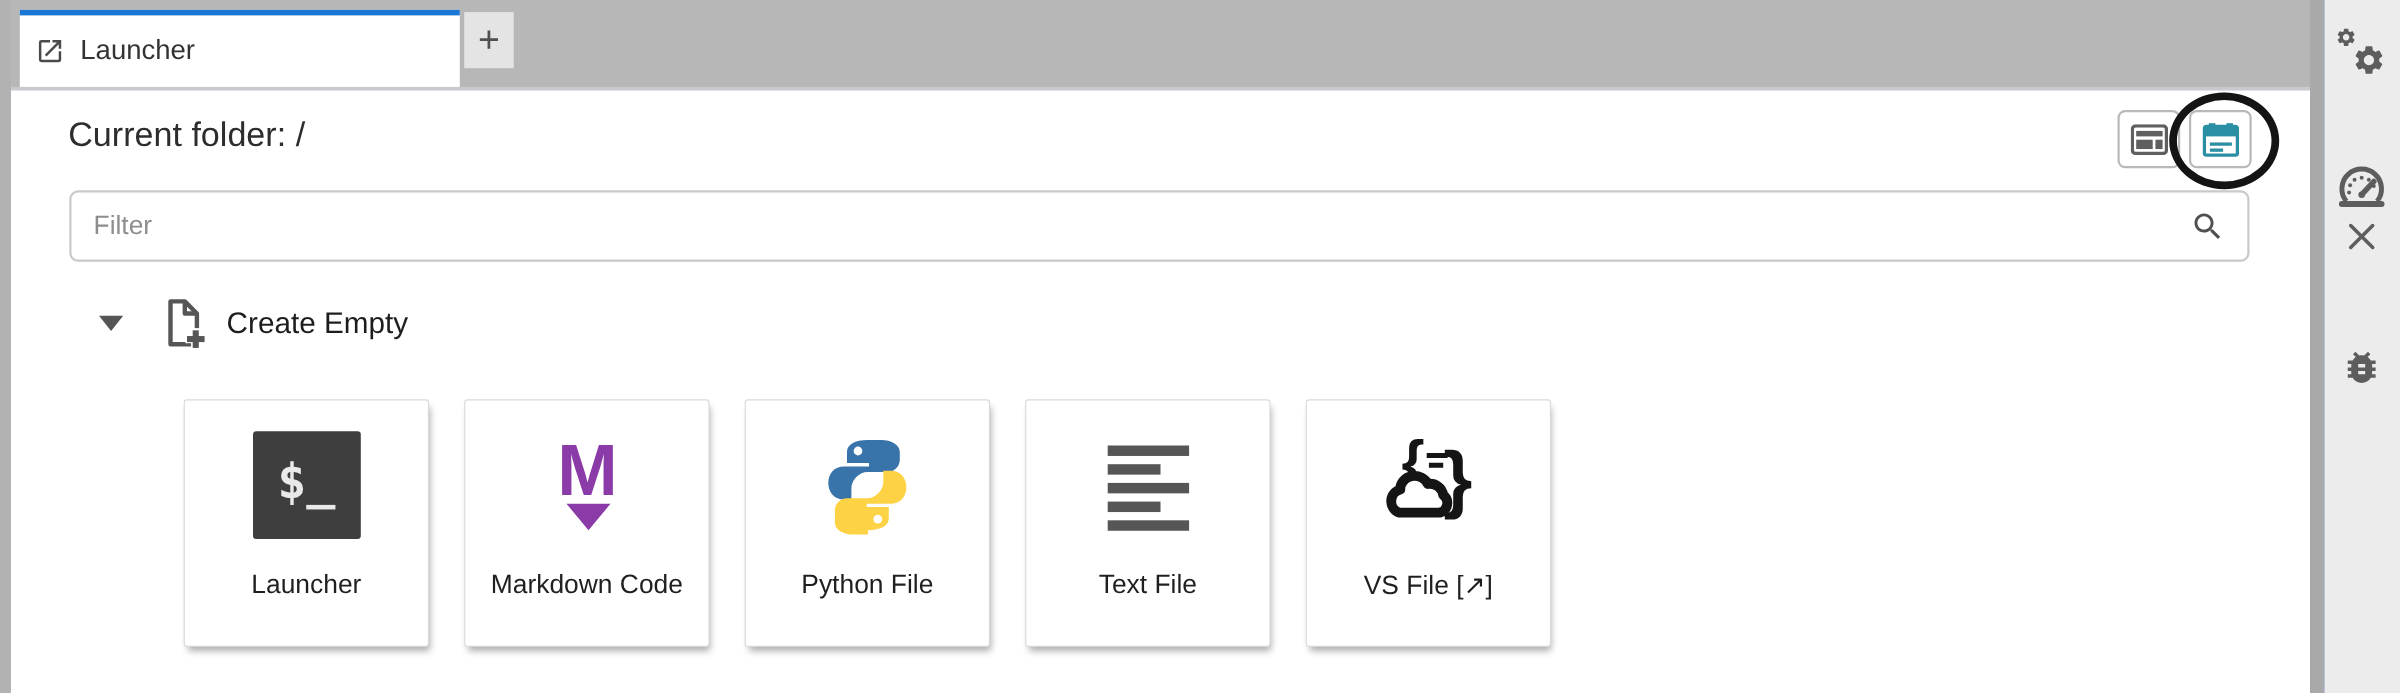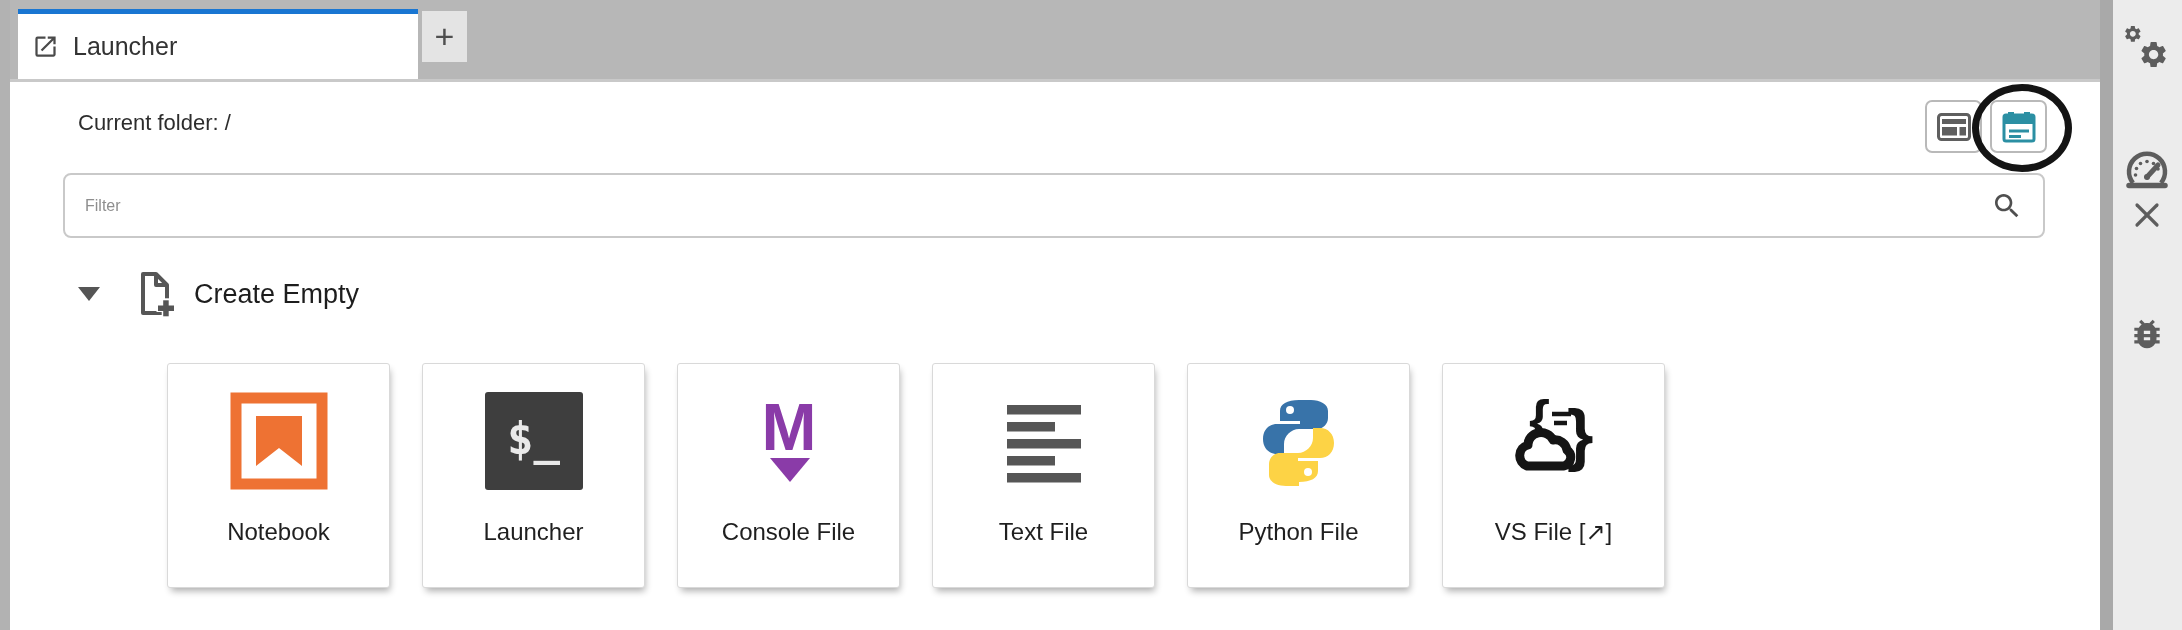--- a/index.html
+++ b/index.html
@@ -18,40 +18,40 @@
   .tab{position:absolute;left:8px;top:9px;width:400px;height:70px;background:#fff;
        border-top:5px solid #1976d2;box-sizing:border-box;display:flex;align-items:center;
        padding-left:14px;gap:14px;}
   .tab-label{font-size:25px;color:#333;}
   .plus-btn{position:absolute;left:412px;top:11px;width:45px;height:51px;background:#e4e4e4;
             display:flex;align-items:center;justify-content:center;font-size:34px;color:#4f4f4f;
             cursor:pointer;}
 
   
   .content{position:absolute;left:10px;top:82px;width:2090px;height:548px;background:#fff;}
-  .current-folder{position:absolute;left:68px;top:24px;font-size:22px;color:#2d2d2d;line-height:34px;}
+  .current-folder{position:absolute;left:52px;top:24px;font-size:31px;color:#2d2d2d;line-height:34px;}
 
   .toggle-btn{position:absolute;top:18px;width:57px;height:53px;background:#fff;
               border:2px solid #b9b9b9;border-radius:7px;box-sizing:border-box;
               display:flex;align-items:center;justify-content:center;cursor:pointer;}
   .toggle-list{left:1915px;}
   .toggle-card{left:1980px;}
   .annotation-circle{position:absolute;left:1962px;top:2px;width:100px;height:88px;
                      border:7px solid #141414;border-radius:50%;box-sizing:border-box;
                      pointer-events:none;}
 
   .filter-box{position:absolute;left:53px;top:91px;width:1982px;height:65px;box-sizing:border-box;
               border:2px solid #c9c9c9;border-radius:8px;background:#fff;}
   .filter-box input{width:100%;height:100%;border:none;outline:none;background:transparent;
-              font-size:16px;color:#333;padding:0 64px 0 20px;box-sizing:border-box;
+              font-size:24px;color:#333;padding:0 64px 0 20px;box-sizing:border-box;
               font-family:"Liberation Sans","DejaVu Sans",sans-serif;}
   .filter-box input::placeholder{color:#8e8e8e;opacity:1;}
   .search-ic{position:absolute;right:20px;top:15px;}
 
-  .section-header{position:absolute;left:0;top:188px;height:48px;display:flex;align-items:center;cursor:pointer;}
+  .section-header{position:absolute;left:12px;top:188px;height:48px;display:flex;align-items:center;cursor:pointer;}
   .caret{width:0;height:0;border-left:11px solid transparent;border-right:11px solid transparent;
          border-top:14px solid #555;margin-left:68px;}
   .docplus{margin-left:30px;}
   .section-title{margin-left:18px;font-size:27px;font-weight:500;color:#1d1d1d;}
 
   .cards-row{position:absolute;left:157px;top:281px;display:flex;gap:32px;}
   .card{width:223px;height:225px;background:#fff;border:1px solid #d9d9d9;border-radius:3px;
         box-sizing:border-box;box-shadow:2px 5px 7px -2px rgba(0,0,0,0.32);
         display:flex;flex-direction:column;align-items:center;padding-top:28px;cursor:pointer;}
   .card-icon{width:98px;height:98px;display:flex;align-items:center;justify-content:center;}
@@ -121,73 +121,64 @@
         <rect x="26.5" y="34.5" width="19" height="8.5" fill="#ffffff"></rect>
         <rect x="31.7" y="29.3" width="8.5" height="19" fill="#ffffff"></rect>
         <rect x="28" y="36.5" width="16" height="5.5" fill="#565656"></rect>
         <rect x="33.2" y="31.3" width="5.5" height="16" fill="#565656"></rect>
       </svg>
       <span class="section-title">Create Empty</span>
     </div>
 
     <div class="cards-row">
 
-      <div class="card">
-        <div class="card-icon">
-          <svg width="98" height="98" viewBox="0 0 98 98">
-            <rect x="6" y="6" width="86" height="86" fill="none" stroke="#ee7233" stroke-width="11"></rect>
-            <polygon points="26,24 72,24 72,74 49,56 26,74" fill="#ee7233"></polygon>
-          </svg>
-        </div>
-        <div class="card-label">Notebook</div>
-      </div>
 
       <div class="card">
         <div class="card-icon">
           <div class="term-box">
             <span class="term-glyph">$_</span>
           </div>
         </div>
         <div class="card-label">Launcher</div>
       </div>
 
 
       <div class="card">
         <div class="card-icon">
           <svg width="98" height="98" viewBox="0 0 98 98">
             <text x="49" y="58" text-anchor="middle" font-family="Liberation Sans, DejaVu Sans, sans-serif" font-weight="bold" font-size="66" fill="#8a3ba8">M</text>
             <polygon points="30,66 70,66 50,90" fill="#8a3ba8"></polygon>
           </svg>
         </div>
-        <div class="card-label">Console File</div>
+        <div class="card-label">Markdown Code</div>
+      </div>
+
+      <div class="card">
+        <div class="card-icon">
+          <svg width="98" height="98" viewBox="0 0 98 98">
+            <path d="M49 8 c-12 0 -19 4 -19 11 v10 h20 v3 H27 c-8 0 -14 6 -14 15 s6 15 14 15 h7 v-10 c0 -8 7 -15 15 -15 h18 c6 0 11 -5 11 -11 V19 c0 -7 -8 -11 -17 -11 h-12 z" fill="#3873a9"></path>
+            <circle cx="40" cy="18" r="4" fill="#ffffff"></circle>
+            <path d="M49 90 c12 0 19 -4 19 -11 v-10 H48 v-3 h22 c8 0 14 -6 14 -15 s-6 -15 -14 -15 h-7 v10 c0 8 -7 15 -15 15 H30 c-6 0 -11 5 -11 11 v11 c0 7 8 11 17 11 h13 z" fill="#fdd345"></path>
+            <circle cx="58" cy="80" r="4" fill="#ffffff"></circle>
+          </svg>
+        </div>
+        <div class="card-label">Python File</div>
       </div>
 
       <div class="card">
         <div class="card-icon">
           <svg width="98" height="98" viewBox="0 0 98 98">
             <rect x="12" y="13" width="74" height="9.5" fill="#565656"></rect>
             <rect x="12" y="30" width="48" height="9.5" fill="#565656"></rect>
             <rect x="12" y="47" width="74" height="9.5" fill="#565656"></rect>
             <rect x="12" y="64" width="48" height="9.5" fill="#565656"></rect>
             <rect x="12" y="81" width="74" height="9.5" fill="#565656"></rect>
           </svg>
         </div>
         <div class="card-label">Text File</div>
-      </div>
-
-      <div class="card">
-        <div class="card-icon">
-          <svg width="98" height="98" viewBox="0 0 98 98">
-            <path d="M49 8 c-12 0 -19 4 -19 11 v10 h20 v3 H27 c-8 0 -14 6 -14 15 s6 15 14 15 h7 v-10 c0 -8 7 -15 15 -15 h18 c6 0 11 -5 11 -11 V19 c0 -7 -8 -11 -17 -11 h-12 z" fill="#3873a9"></path>
-            <circle cx="40" cy="18" r="4" fill="#ffffff"></circle>
-            <path d="M49 90 c12 0 19 -4 19 -11 v-10 H48 v-3 h22 c8 0 14 -6 14 -15 s-6 -15 -14 -15 h-7 v10 c0 8 -7 15 -15 15 H30 c-6 0 -11 5 -11 11 v11 c0 7 8 11 17 11 h13 z" fill="#fdd345"></path>
-            <circle cx="58" cy="80" r="4" fill="#ffffff"></circle>
-          </svg>
-        </div>
-        <div class="card-label">Python File</div>
       </div>
 
       <div class="card">
         <div class="card-icon">
           <svg width="98" height="98" viewBox="0 0 98 98">
             <text x="24" y="46" font-family="Liberation Sans, DejaVu Sans, sans-serif" font-weight="bold" font-size="54" fill="#151515">{</text>
             <text x="62" y="66" font-family="Liberation Sans, DejaVu Sans, sans-serif" font-weight="bold" font-size="68" fill="#151515">}</text>
             <path d="M22 74 a11 11 0 0 1 1 -21 a13 12 0 0 1 25 -5 a12 12 0 0 1 14 10 a9 9 0 0 1 -3 16 z" fill="#ffffff" stroke="#151515" stroke-width="9" stroke-linejoin="round"></path>
             <line x1="47" y1="22" x2="66" y2="22" stroke="#151515" stroke-width="4.5"></line>
             <line x1="49" y1="31" x2="62" y2="31" stroke="#151515" stroke-width="4.5"></line>

